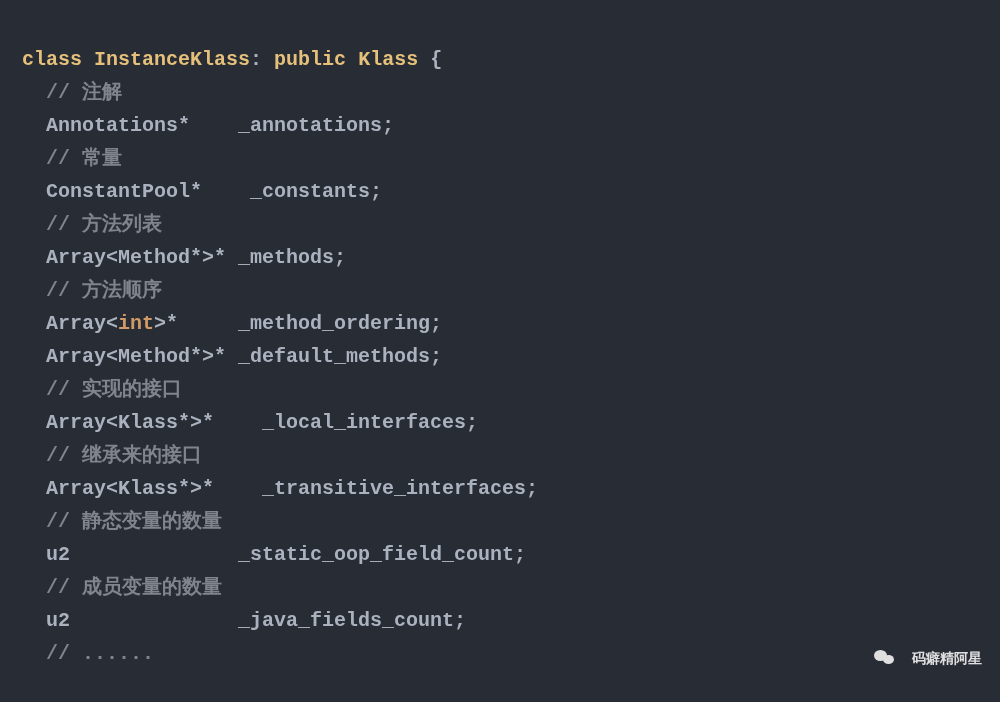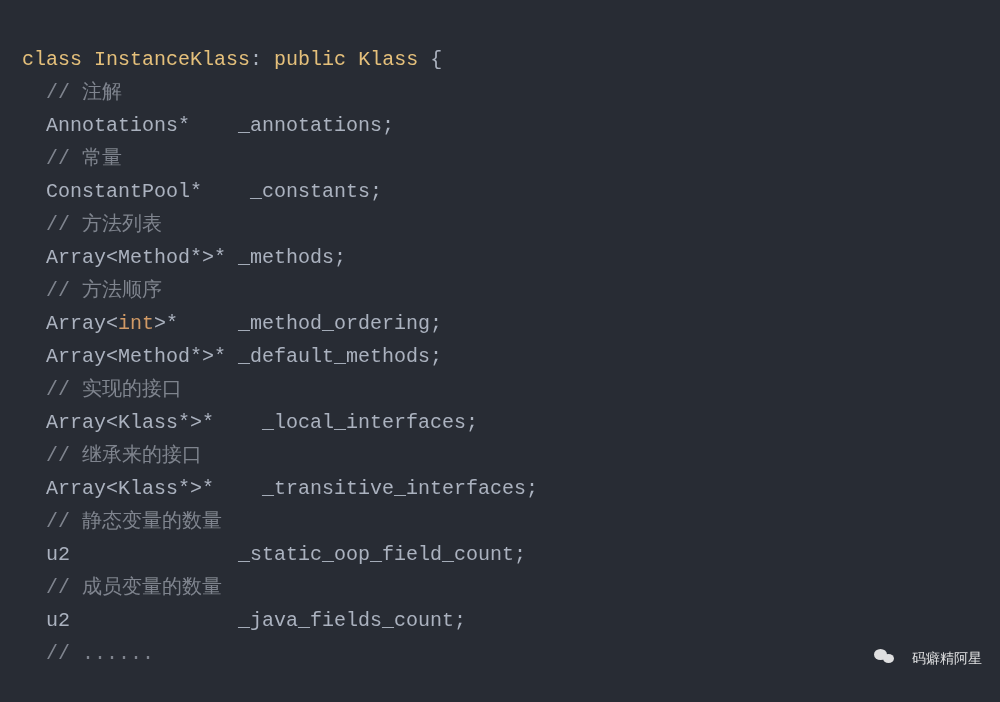--- a/index.html
+++ b/index.html
@@ -1,18 +1,19 @@
 <!DOCTYPE html>
 <html><head>
   <meta charset="utf-8">
   <style>
     * {
       margin: 0;
       padding: 0;
       box-sizing: border-box;
+      font-weight: bold;
     }
     body {
       background: #282c34;
       width: 1000px;
       height: 702px;
       font-family: Consolas, Monaco, 'Courier New', monospace;
       font-size: 20px;
       line-height: 1.65;
       padding: 10px 22px;
       color: #abb2bf;
@@ -29,20 +30,21 @@
     .ident { color: #abb2bf; }
     .kw-int { color: #d19a66; }
     .watermark {
       position: absolute;
       bottom: 32px;
       right: 18px;
       color: #ffffff;
       font-size: 14px;
       font-family: Arial, "Microsoft YaHei", sans-serif;
       display: flex;
+      align-items: center;
       gap: 18px;
       opacity: 0.85;
     }
     .wechat-icon {
       width: 20px;
       height: 20px;
       position: relative;
     }
     .wechat-icon::before {
       content: "";

